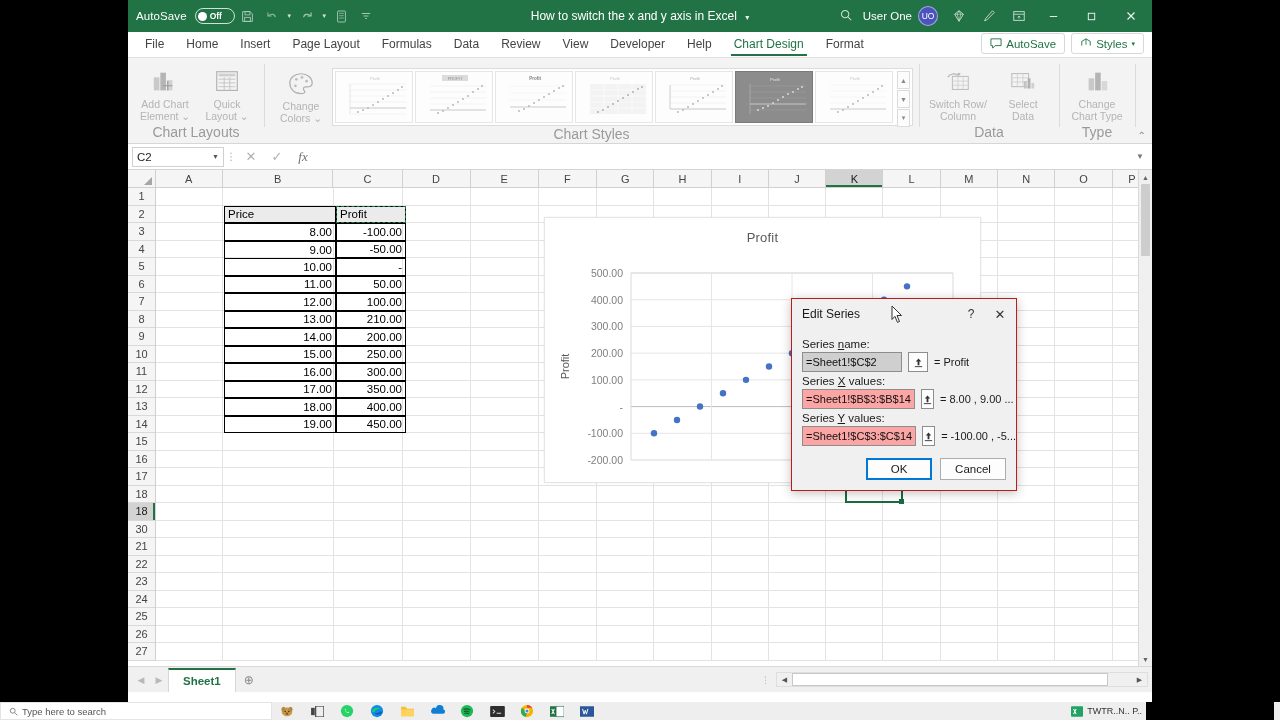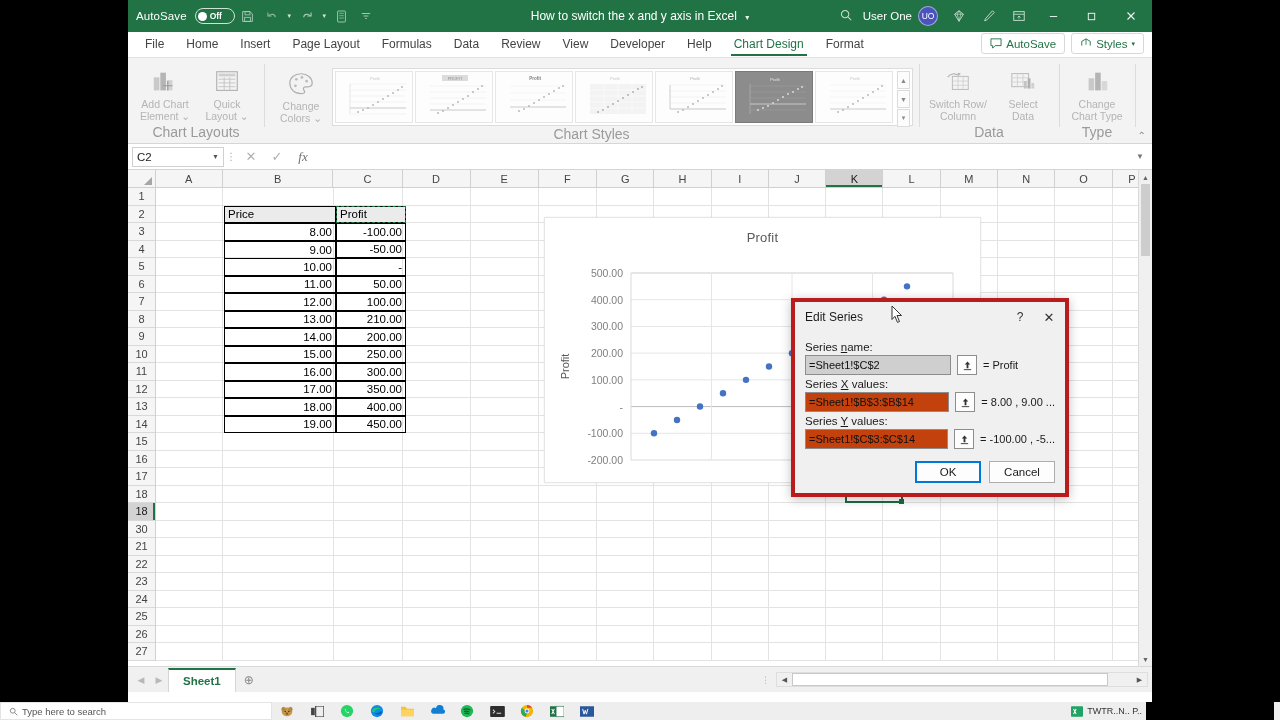--- a/index.html
+++ b/index.html
@@ -265,40 +265,40 @@
     width: 272px; height: 18px; background: #fff; display: flex;
     align-items: center; gap: 4px; padding-left: 8px; color: #555; font-size: 9.5px;
     border: 1px solid #e4e4e4;
   }
   .tb-app { width: 30px; height: 18px; display: flex; align-items: center; justify-content: center; }
   .tb-sys { margin-left: auto; display: flex; align-items: center; gap: 4px; padding-right: 6px; font-size: 9px; }
   .blk { background: #000; }
 
   
   .dlg {
-    position: absolute; left: 663px; top: 298px; width: 278px;
-    background: #f0f0f0; border: 4px solid #b91c1c;
+    position: absolute; left: 663px; top: 298px; width: 226px;
+    background: #f0f0f0; border: 1px solid #b91c1c;
     box-shadow: 0 2px 10px rgba(0,0,0,.25); z-index: 50;
     font-size: 11.5px; color: #1a1a1a;
   }
   .dlg-title {
     height: 30px; display: flex; align-items: center; background: #f0f0f0;
     padding-left: 10px; position: relative;
   }
   .dlg-title .t { font-size: 12px; color: #1a1a1a; }
   .dlg-help {
     margin-left: auto; width: 26px; text-align: center; color: #333; font-size: 12px;
   }
   .dlg-close { width: 32px; text-align: center; color: #333; font-size: 13px; }
   .dlg-body { padding: 6px 10px 10px; }
   .fld-label { font-size: 11.5px; margin: 3px 0 2px; color: #1a1a1a; }
   .fld-label u { text-decoration: underline; }
   .fld-row { display: flex; align-items: center; gap: 6px; }
   .refbox {
-    flex: 1; height: 20px; border: 1px solid #8d8d8d; background: #c2410c;
+    flex: 1; height: 20px; border: 1px solid #8d8d8d; background: #fca5a5;
     font-size: 11px; padding: 0 3px; display: flex; align-items: center;
     color: #111;
   }
   .refbox.selected { background: #cfcfcf; }
   .collapse-btn {
     width: 20px; height: 20px; border: 1px solid #8d8d8d; background: #fdfdfd;
     display: flex; align-items: center; justify-content: center; font-size: 10px;
   }
   .eqval { font-size: 11px; color: #1a1a1a; white-space: nowrap; min-width: 72px; }
   .dlg-btns { display: flex; justify-content: flex-end; gap: 8px; margin-top: 12px; }

